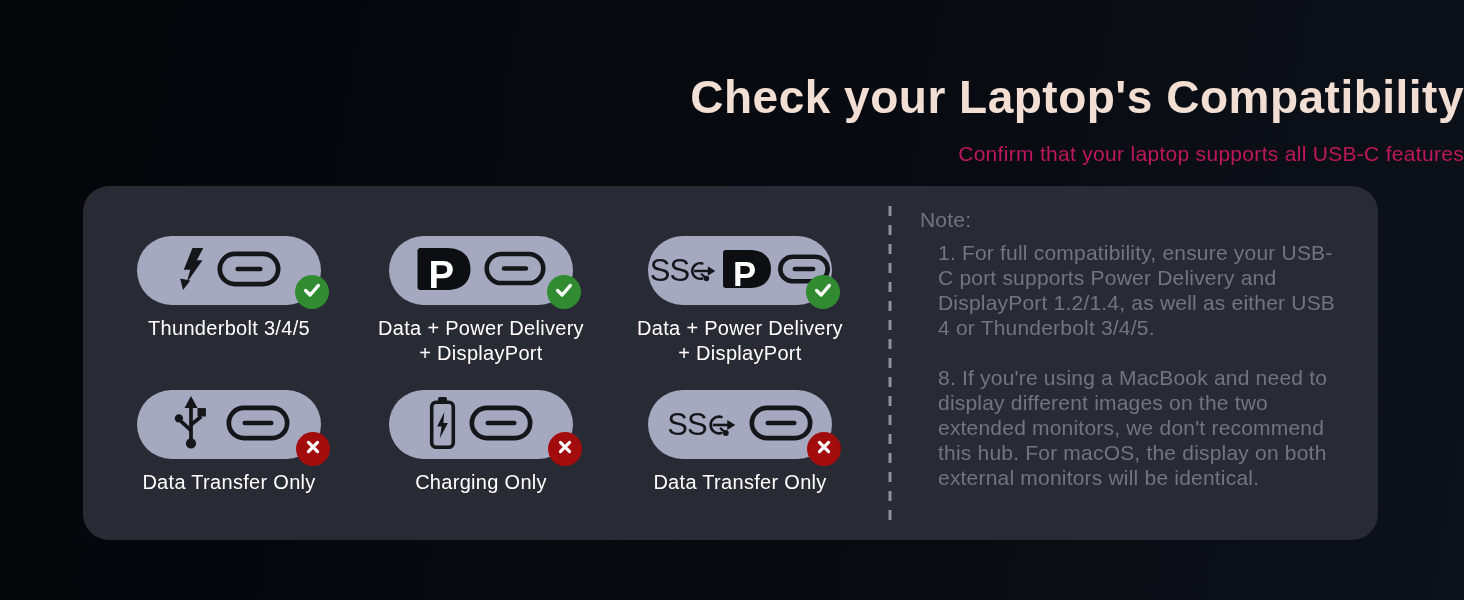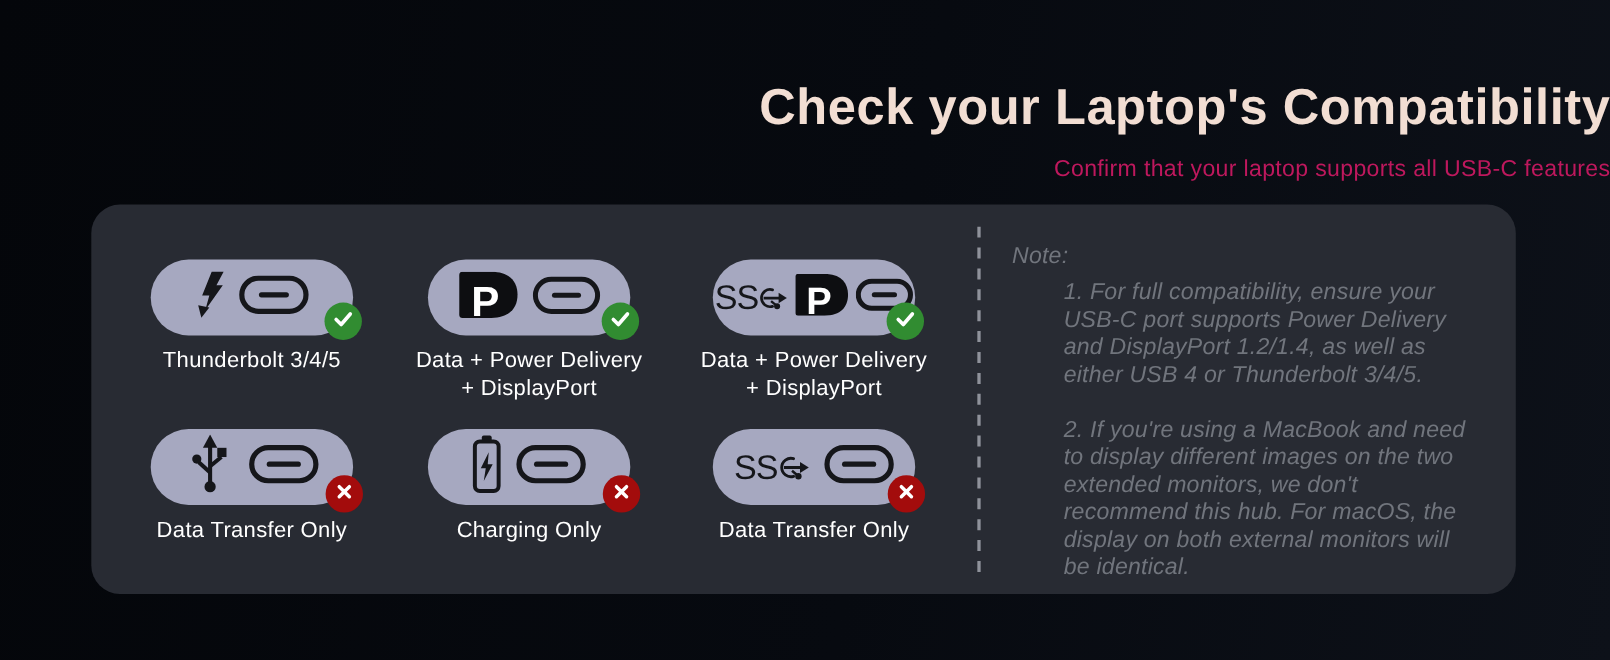--- a/index.html
+++ b/index.html
@@ -90,30 +90,29 @@
     line-height: 1;
   }
   .ss-logo svg { margin-left: -3px; }
 
   
   .divider { position: absolute; left: 804px; top: 20px; }
 
   
   .note {
     position: absolute;
-    left: 837px; top: 34px;
+    left: 837px; top: 21px;
     width: 424px;
     color: #71757d;
     font-size: 21px;
     line-height: 25px;
     letter-spacing: 0.2px;
-    font-style: italic;
   }
   .note-heading { font-size: 21px; font-weight: 400; }
-  .note-item { margin-left: 47px; margin-top: 8px; }
+  .note-item { margin-left: 18px; margin-top: 8px; }
   .note-item + .note-item { margin-top: 25px; }
 </style>
 </head>
 <body>
 
 <div class="header">
   <div class="title">Check your Laptop's Compatibility</div>
   <div class="subtitle">Confirm that your laptop supports all USB-C features</div>
 </div>
 
@@ -309,16 +308,16 @@
 
   <div class="divider">
     <svg width="6" height="314" viewBox="0 0 6 314">
       <line x1="3" y1="0" x2="3" y2="314" stroke="#8f929b" stroke-width="3" stroke-dasharray="10 9"></line>
     </svg>
   </div>
 
   <div class="note">
     <div class="note-heading">Note:</div>
     <div class="note-item">1. For full compatibility, ensure your USB-C port supports Power Delivery and DisplayPort 1.2/1.4, as well as either USB 4 or Thunderbolt 3/4/5.</div>
-    <div class="note-item">2. If you're using a MacBook and need to display different images on the two extended monitors, we don't recommend this hub. For macOS, the display on both external monitors will be identical.</div>
+    <div class="note-item">8. If you're using a MacBook and need to display different images on the two extended monitors, we don't recommend this hub. For macOS, the display on both external monitors will be identical.</div>
   </div>
 
 </div>
 
 </body></html>

